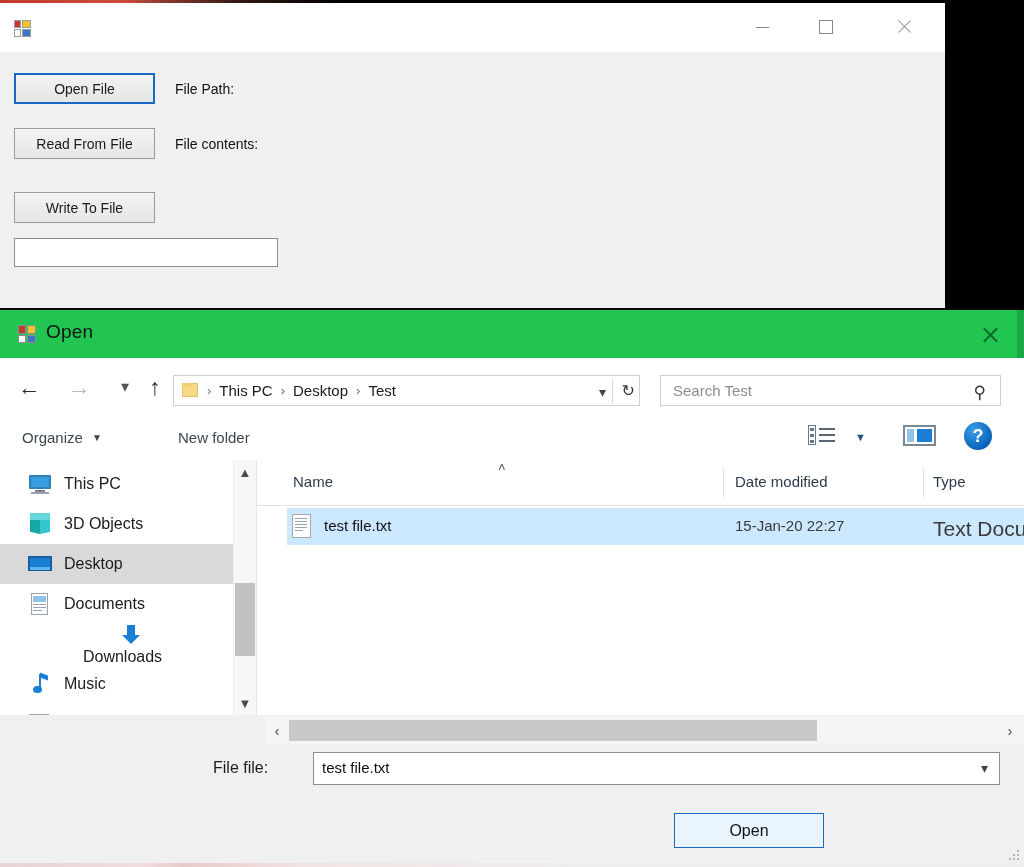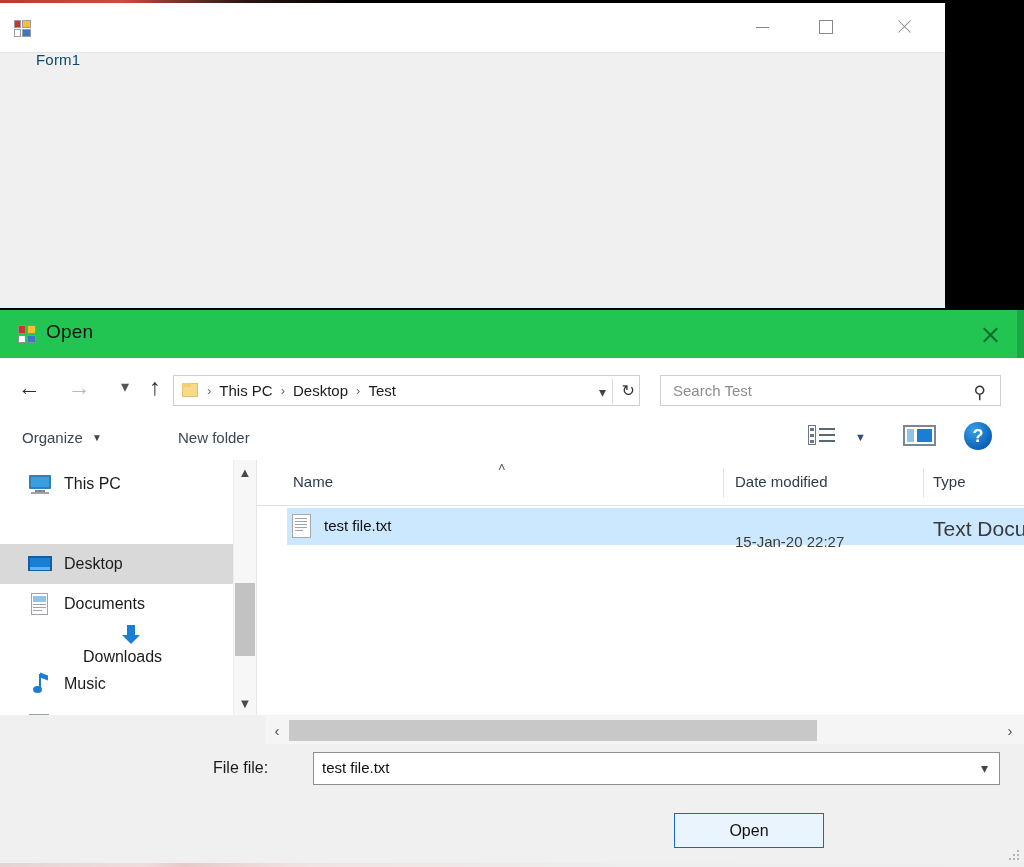--- a/index.html
+++ b/index.html
@@ -208,21 +208,21 @@
   #col-date { left: 478px; }
   #col-type { left: 676px; }
   .col-div { position:absolute; top:8px; width:1px; height:30px; background:#e2e2e2; }
   #col-div-1 { left: 466px; }
   #col-div-2 { left: 666px; }
   #sort-caret { position:absolute; left:241px; top:0px; font-size:13px; color:#555; }
 
   #file-row { position:absolute; left:30px; top:48px; width:738px; height:37px; background:#cce8ff; }
   #file-icon { position:absolute; left:5px; top:6px; width:19px; height:24px; }
   #file-name { position:absolute; left:37px; top:9px; font-size:15px; color:#101010; }
-  #file-date { position:absolute; left:448px; top:25px; font-size:15px; color:#3a3a3a; }
+  #file-date { position:absolute; left:448px; top:9px; font-size:15px; color:#3a3a3a; }
   #file-type { position:absolute; left:646px; top:9px; font-size:21px; color:#3a3a3a; white-space:nowrap; }
 
   
   #hscroll { position:absolute; left:265px; top:406px; width:759px; height:28px; background:#f5f5f5; }
   #hs-left { position:absolute; left:2px; top:3px; width:20px; height:22px; display:flex; align-items:center; justify-content:center; font-size:15px; color:#4a4a4a; }
   #hs-right { position:absolute; right:4px; top:3px; width:20px; height:22px; display:flex; align-items:center; justify-content:center; font-size:15px; color:#4a4a4a; }
   #hs-thumb { position:absolute; left:24px; top:4px; width:528px; height:21px; background:#c8c8c8; }
 
   
   #footer { position:absolute; left:0; top:434px; width:1024px; height:123px; background:#f0f0f0; }
@@ -263,20 +263,30 @@
       <span class="glyph-min"></span>
     </div>
     <div class="wincaption-btn" id="btn-maximize">
       <span class="glyph-max"></span>
     </div>
     <div class="wincaption-btn" id="btn-close">
       <span class="glyph-close"></span>
     </div>
   </div>
 
+  <div id="form1-client">
+    <div class="wf-button default-focus" id="btn-open-file">Open File</div>
+    <div class="wf-button" id="btn-read-from-file">Read From File</div>
+    <div class="wf-button" id="btn-write-to-file">Write To File</div>
+
+    <div class="wf-label" id="lbl-file-path">File Path:</div>
+    <div class="wf-label" id="lbl-file-contents">File contents:</div>
+
+    <div id="txt-write"></div>
+  </div>
 </div>
 
 <div id="open-dialog">
 
   <div id="open-titlebar">
     <div id="open-icon">
       <span class="vsicon-cell" style="left:0;top:0;width:8px;height:9px;background:#c0392b;border:1px solid #8e8e8e;box-sizing:border-box;"></span>
       <span class="vsicon-cell" style="left:9px;top:0;width:9px;height:9px;background:#f2c12e;border:1px solid #8e8e8e;box-sizing:border-box;"></span>
       <span class="vsicon-cell" style="left:0;top:10px;width:8px;height:8px;background:#ffffff;border:1px solid #8e8e8e;box-sizing:border-box;"></span>
       <span class="vsicon-cell" style="left:9px;top:10px;width:9px;height:8px;background:#3a76c4;border:1px solid #8e8e8e;box-sizing:border-box;"></span>
@@ -349,20 +359,28 @@
 
       <div class="side-item" style="top:4px;">
         <span class="side-icon">
           <span style="position:absolute;left:1px;top:3px;width:22px;height:14px;background:#3a9fe0;border:2px solid #2f7fb8;box-sizing:border-box;border-radius:1px;"></span>
           <span style="position:absolute;left:7px;top:18px;width:10px;height:3px;background:#7b8794;"></span>
           <span style="position:absolute;left:3px;top:20px;width:18px;height:2px;background:#9aa4af;"></span>
         </span>
         <span class="side-label">This PC</span>
       </div>
 
+      <div class="side-item" style="top:44px;">
+        <span class="side-icon">
+          <span style="position:absolute;left:2px;top:2px;width:11px;height:19px;background:#17a6a6;transform:skewY(12deg);"></span>
+          <span style="position:absolute;left:12px;top:2px;width:10px;height:19px;background:#35c6cf;transform:skewY(-12deg);"></span>
+          <span style="position:absolute;left:2px;top:1px;width:20px;height:7px;background:#63d7dd;"></span>
+        </span>
+        <span class="side-label">3D Objects</span>
+      </div>
 
       <div class="side-item selected" style="top:84px;">
         <span class="side-icon">
           <span style="position:absolute;left:0;top:4px;width:24px;height:15px;background:#1a7fd4;border:2px solid #155fa0;box-sizing:border-box;"></span>
           <span style="position:absolute;left:2px;top:15px;width:20px;height:3px;background:#5fb3ec;"></span>
         </span>
         <span class="side-label">Desktop</span>
       </div>
 
       <div class="side-item" style="top:124px;">

